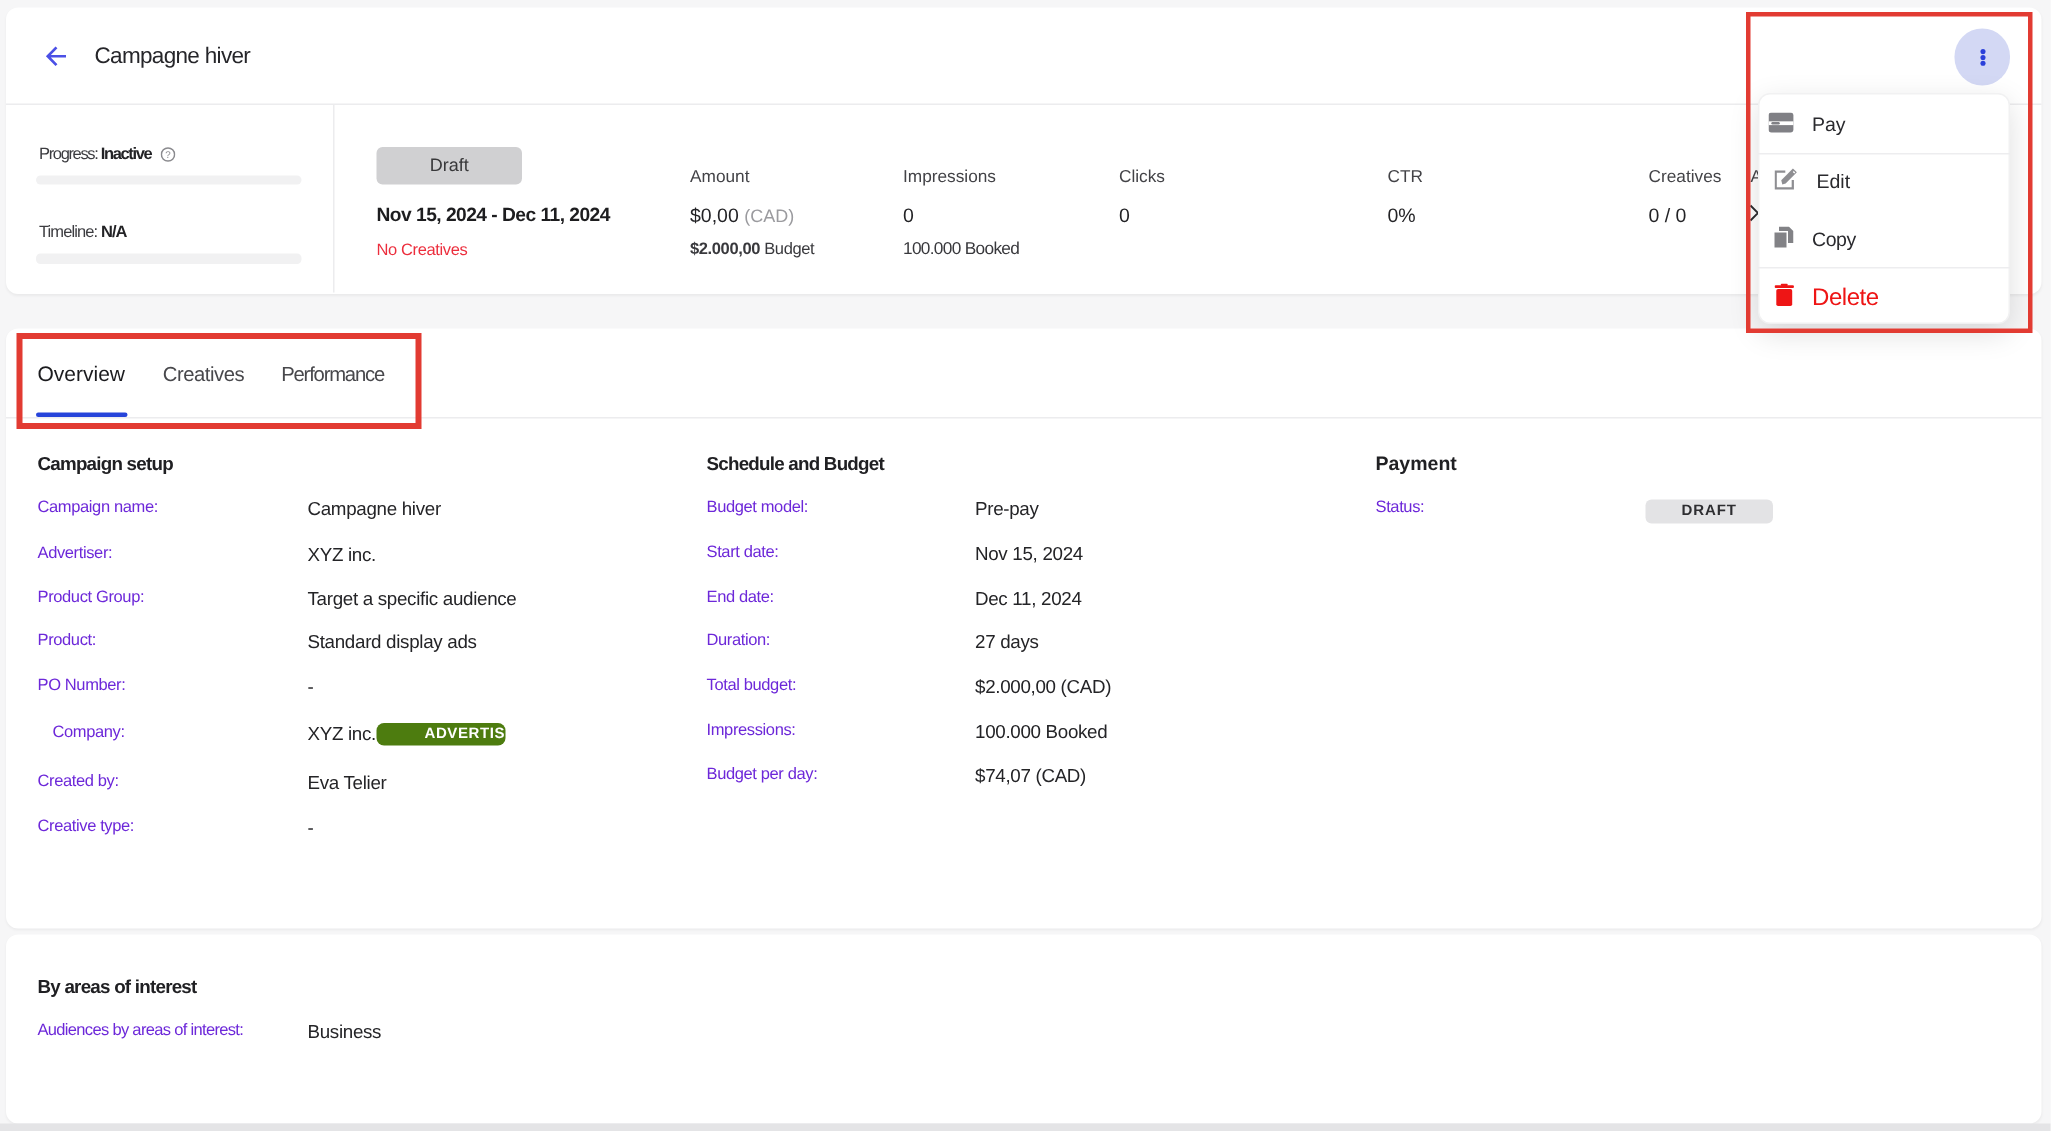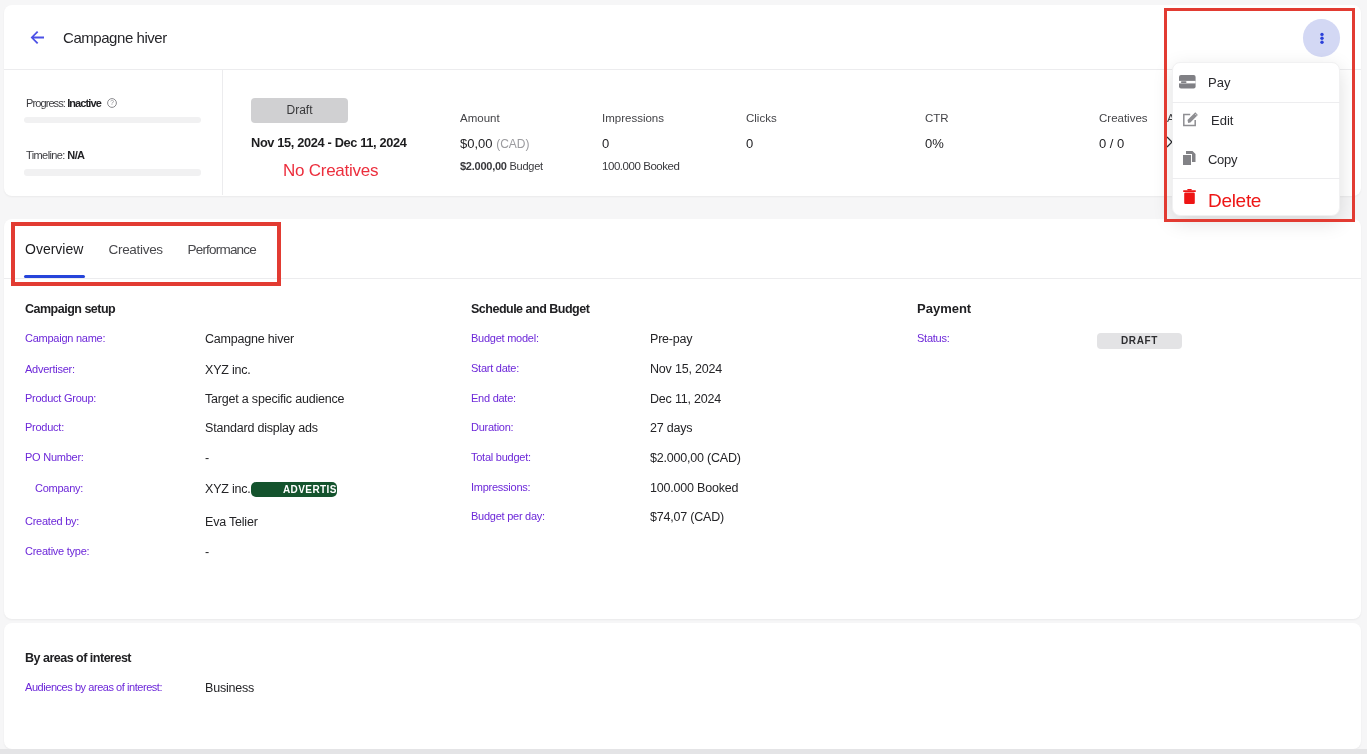--- a/index.html
+++ b/index.html
@@ -25,21 +25,21 @@
 <svg class="abs" style="left:107px; top:98px;" width="10" height="10" viewBox="0 0 10 10">
   <circle cx="5" cy="5" r="4.4" fill="none" stroke="#8a8a8e" stroke-width="1"></circle>
   <text x="5" y="7.4" font-size="6.5" text-anchor="middle" fill="#8a8a8e" font-family="Liberation Sans">?</text>
 </svg>
 <div class="abs" style="left:23.5px; top:116.5px; width:177px; height:6.5px; border-radius:3px; background:#f1f1f2;"></div>
 <div class="abs" style="left:26px; top:148.5px; font-size:11px; letter-spacing:-0.6px; color:#3c3c40;">Timeline: <b style="color:#232326;">N/A</b></div>
 <div class="abs" style="left:23.5px; top:169px; width:177px; height:6.5px; border-radius:3px; background:#f1f1f2;"></div>
 
 <div class="abs" style="left:251px; top:98px; width:97px; height:25px; background:#d0d0d2; border-radius:4px; text-align:center; line-height:25px; font-size:12px; color:#38383a;">Draft</div>
 <div class="abs" style="left:251px; top:135px; font-size:12.8px; font-weight:bold; color:#1d1d1f; letter-spacing:-0.35px;">Nov 15, 2024 - Dec 11, 2024</div>
-<div class="abs" style="left:251px; top:160.5px; font-size:17px; letter-spacing:-0.25px; color:#ec2e3d;margin-left:32px;">No Creatives</div>
+<div class="abs" style="left:251px; top:160.5px; font-size:11px; letter-spacing:-0.25px; color:#ec2e3d;">No Creatives</div>
 
 <div class="abs" style="left:460px; top:112px; font-size:11.5px; color:#434347;">Amount</div>
 <div class="abs" style="left:460px; top:136px; font-size:13px; color:#232326;">$0,00 <span style="color:#9b9b9f; font-size:12px;">(CAD)</span></div>
 <div class="abs" style="left:460px; top:160px; font-size:11px; letter-spacing:-0.25px; color:#39393d;"><b>$2.000,00</b> Budget</div>
 
 <div class="abs" style="left:602px; top:112px; font-size:11.5px; color:#434347;">Impressions</div>
 <div class="abs" style="left:602px; top:136px; font-size:13px; color:#232326;">0</div>
 <div class="abs" style="left:602px; top:160px; font-size:11.5px; letter-spacing:-0.45px; color:#39393d;">100.000 Booked</div>
 
 <div class="abs" style="left:746px; top:112px; font-size:11.5px; color:#434347;text-align:right;">Clicks</div>
@@ -69,21 +69,21 @@
 <div class="abs lbl" style="left:25px; top:363px;">Advertiser:</div>       
 <div class="abs val" style="left:205px; top:363px;">XYZ inc.</div>
 <div class="abs lbl" style="left:25px; top:392px;">Product Group:</div>    
 <div class="abs val" style="left:205px; top:392px;">Target a specific audience</div>
 <div class="abs lbl" style="left:25px; top:421px;">Product:</div>          
 <div class="abs val" style="left:205px; top:421px;">Standard display ads</div>
 <div class="abs lbl" style="left:25px; top:451px;">PO Number:</div>        
 <div class="abs val" style="left:205px; top:451px;">-</div>
 <div class="abs lbl" style="left:25px; top:482px;margin-left:10px;">Company:</div>          
 <div class="abs val" style="left:205px; top:482px;">XYZ inc.</div>
-<div class="abs" style="left:251px; top:481.5px; width:86px; height:15.5px; background:#14532d; border-radius:5px; color:#fff; font-size:10px; font-weight:bold; text-align:right; line-height:15.5px; letter-spacing:.4px;padding-left:32px;">ADVERTISER</div>
+<div class="abs" style="left:251px; top:481.5px; width:86px; height:15.5px; background:#4d7c0f; border-radius:5px; color:#fff; font-size:10px; font-weight:bold; text-align:right; line-height:15.5px; letter-spacing:.4px;padding-left:32px;">ADVERTISER</div>
 <div class="abs lbl" style="left:25px; top:515px;">Created by:</div>       
 <div class="abs val" style="left:205px; top:515px;">Eva Telier</div>
 <div class="abs lbl" style="left:25px; top:545px;">Creative type:</div>    
 <div class="abs val" style="left:205px; top:545px;">-</div>
 
 <div class="abs" style="left:471px; top:301.5px; font-size:12.5px; letter-spacing:-0.5px; font-weight:bold; color:#202023;">Schedule and Budget</div>
 <div class="abs lbl" style="left:471px; top:332px;">Budget model:</div>    
 <div class="abs val" style="left:650px; top:332px;">Pre-pay</div>
 <div class="abs lbl" style="left:471px; top:362px;">Start date:</div>      
 <div class="abs val" style="left:650px; top:362px;">Nov 15, 2024</div>
@@ -136,18 +136,18 @@
   <rect x="0.5" y="3.5" width="9" height="11" fill="#828286" stroke="#fff" stroke-width="1"></rect>
 </svg>
 <div class="abs" style="left:1208px; top:151.5px; font-size:13px; letter-spacing:-0.3px; color:#2a2a2e;">Copy</div>
 <div class="abs" style="left:1172px; top:177.5px; width:168px; height:1px; background:#ededef;"></div>
 
 <svg class="abs" style="left:1183px; top:189px;" width="13" height="15" viewBox="0 0 13 15">
   <rect x="1.2" y="3.6" width="10.6" height="11.4" rx="1.2" fill="#ee1515"></rect>
   <rect x="0" y="1.2" width="13" height="1.8" rx="0.9" fill="#ee1515"></rect>
   <rect x="4.2" y="0" width="4.6" height="1.6" rx="0.8" fill="#ee1515"></rect>
 </svg>
-<div class="abs" style="left:1208px; top:189.5px; font-size:19px; letter-spacing:-0.3px; color:#ee1515;">Delete</div>
+<div class="abs" style="left:1208px; top:189.5px; font-size:16px; letter-spacing:-0.3px; color:#ee1515;">Delete</div>
 
 <div class="abs" style="left:1163.8px; top:8px; width:191px; height:214px; border:3.4px solid #e23b32;"></div>
 <div class="abs" style="left:11px; top:221.5px; width:270px; height:64px; border:4px solid #e23b32;"></div>
 
 <div class="abs" style="left:0px; top:749px; width:1367px; height:5px; background:#e4e4e6;"></div>
 
 </body></html>

